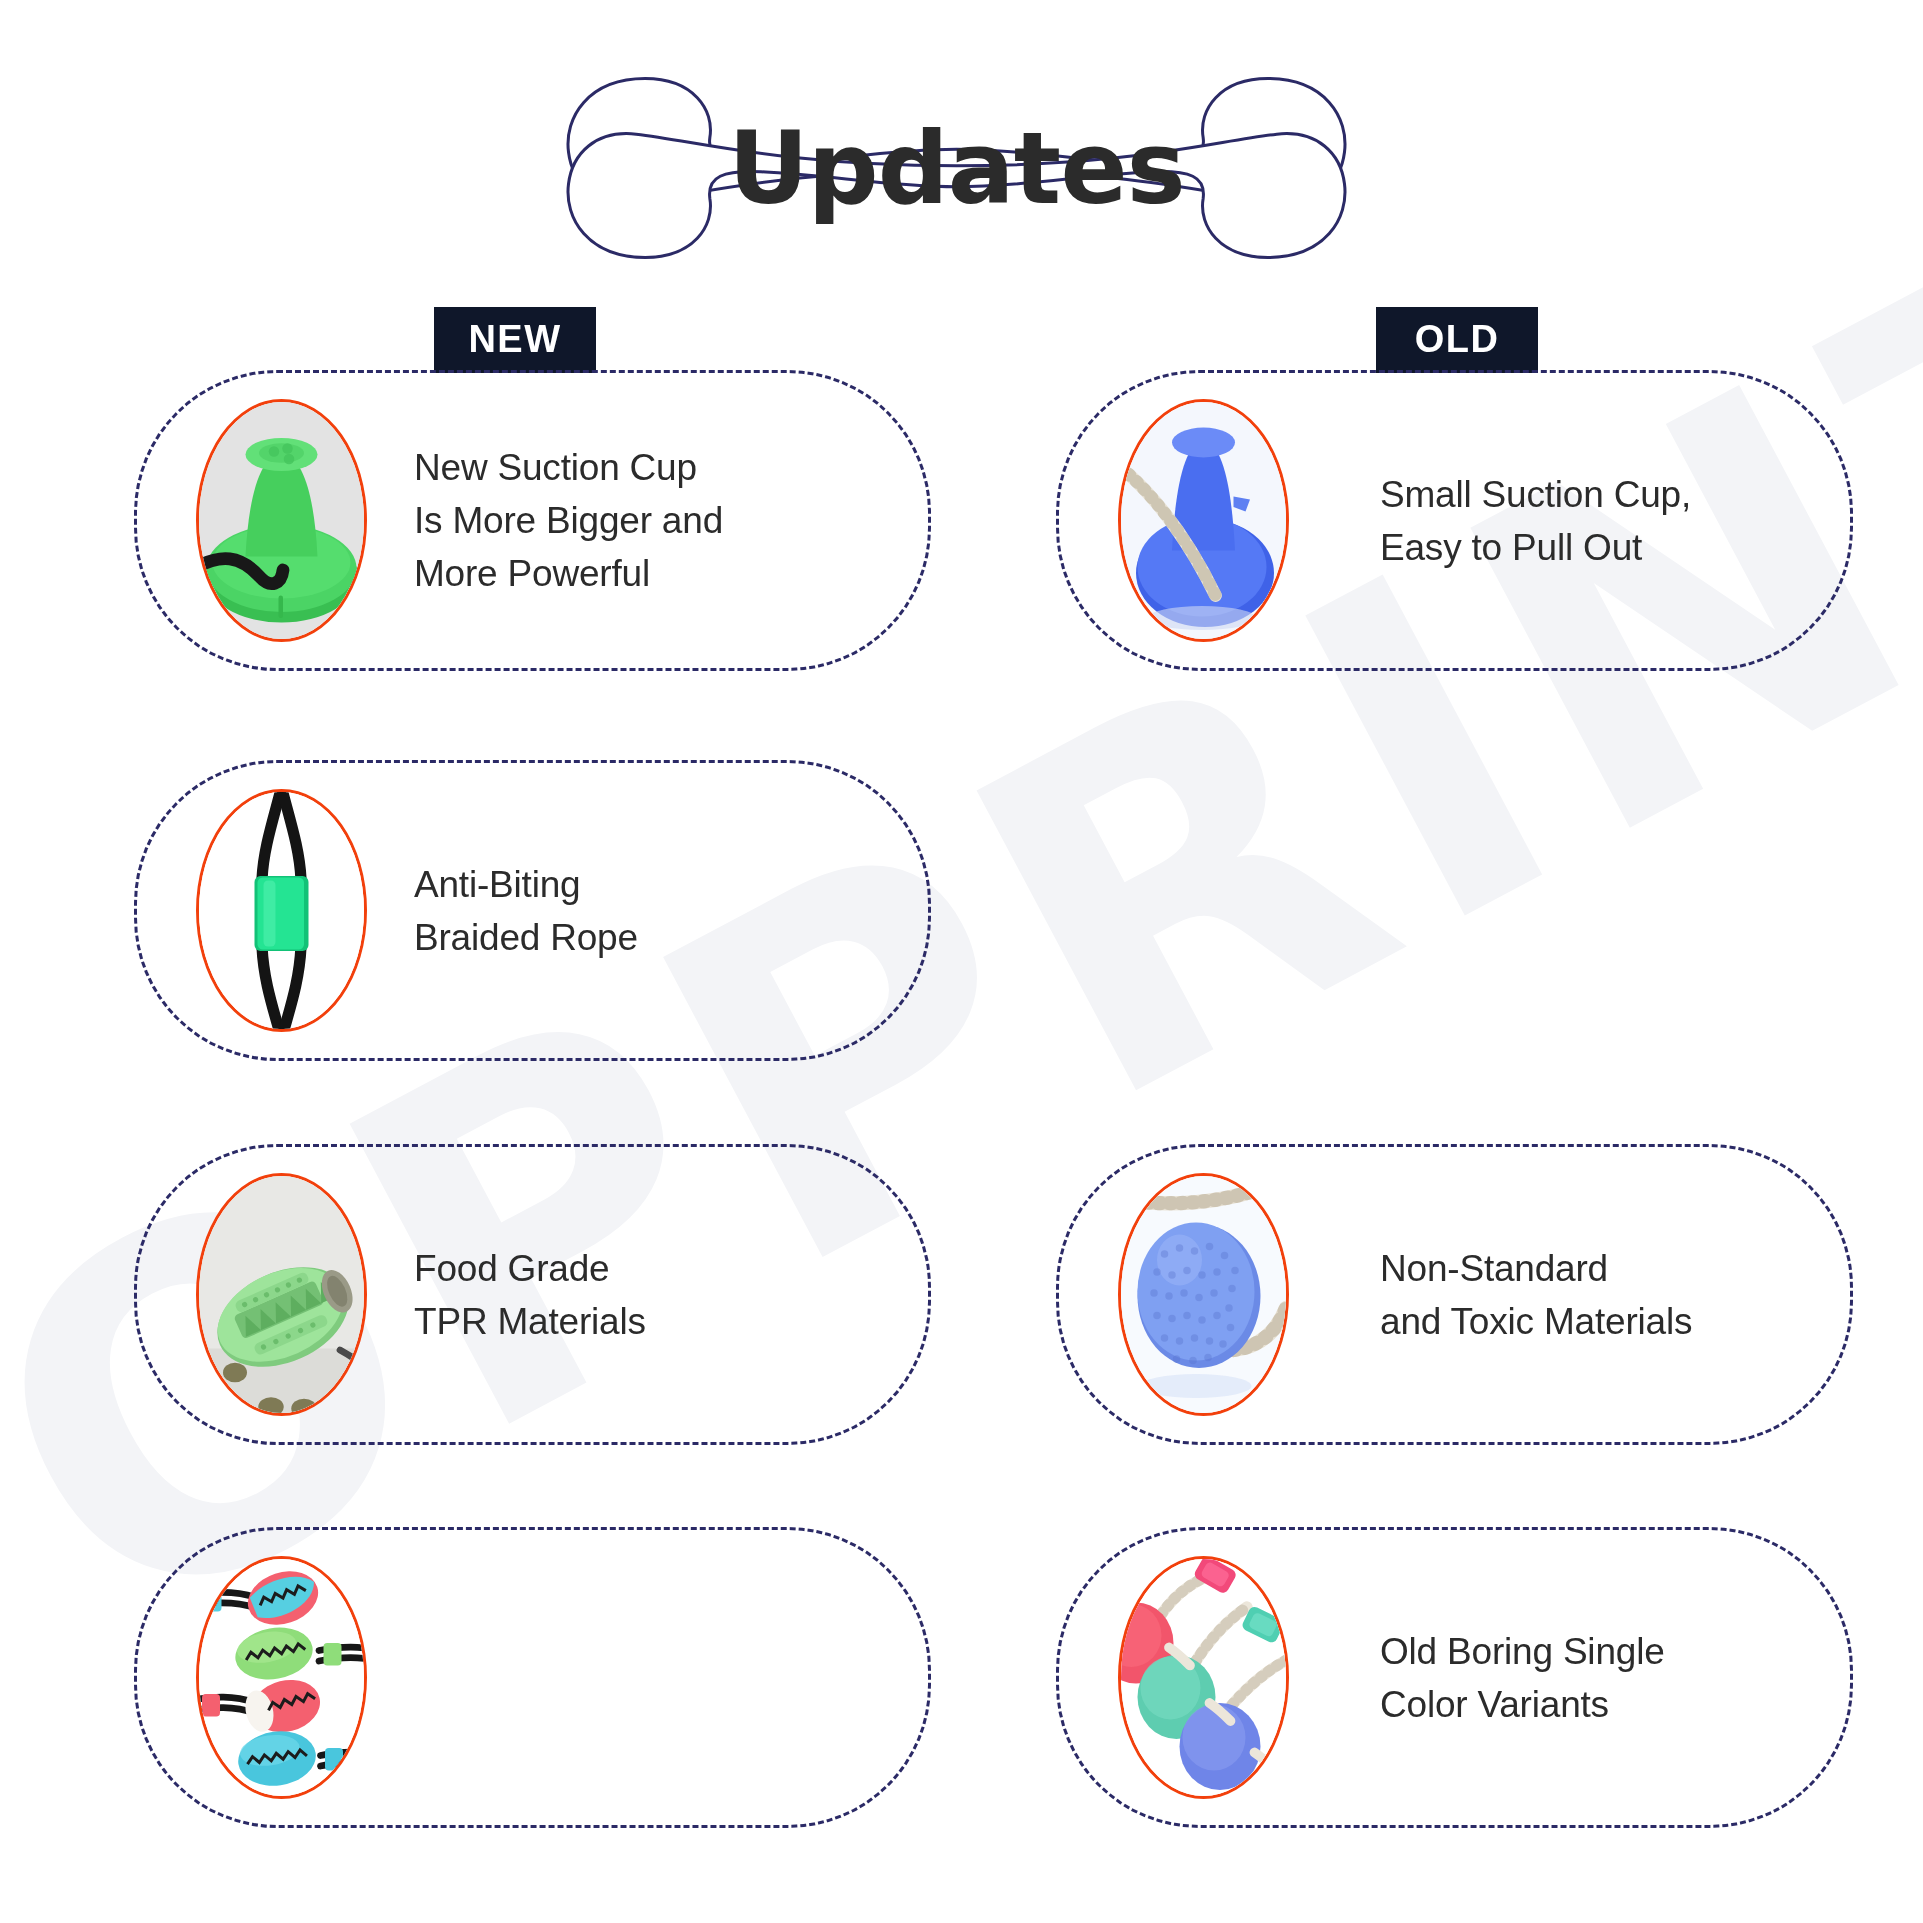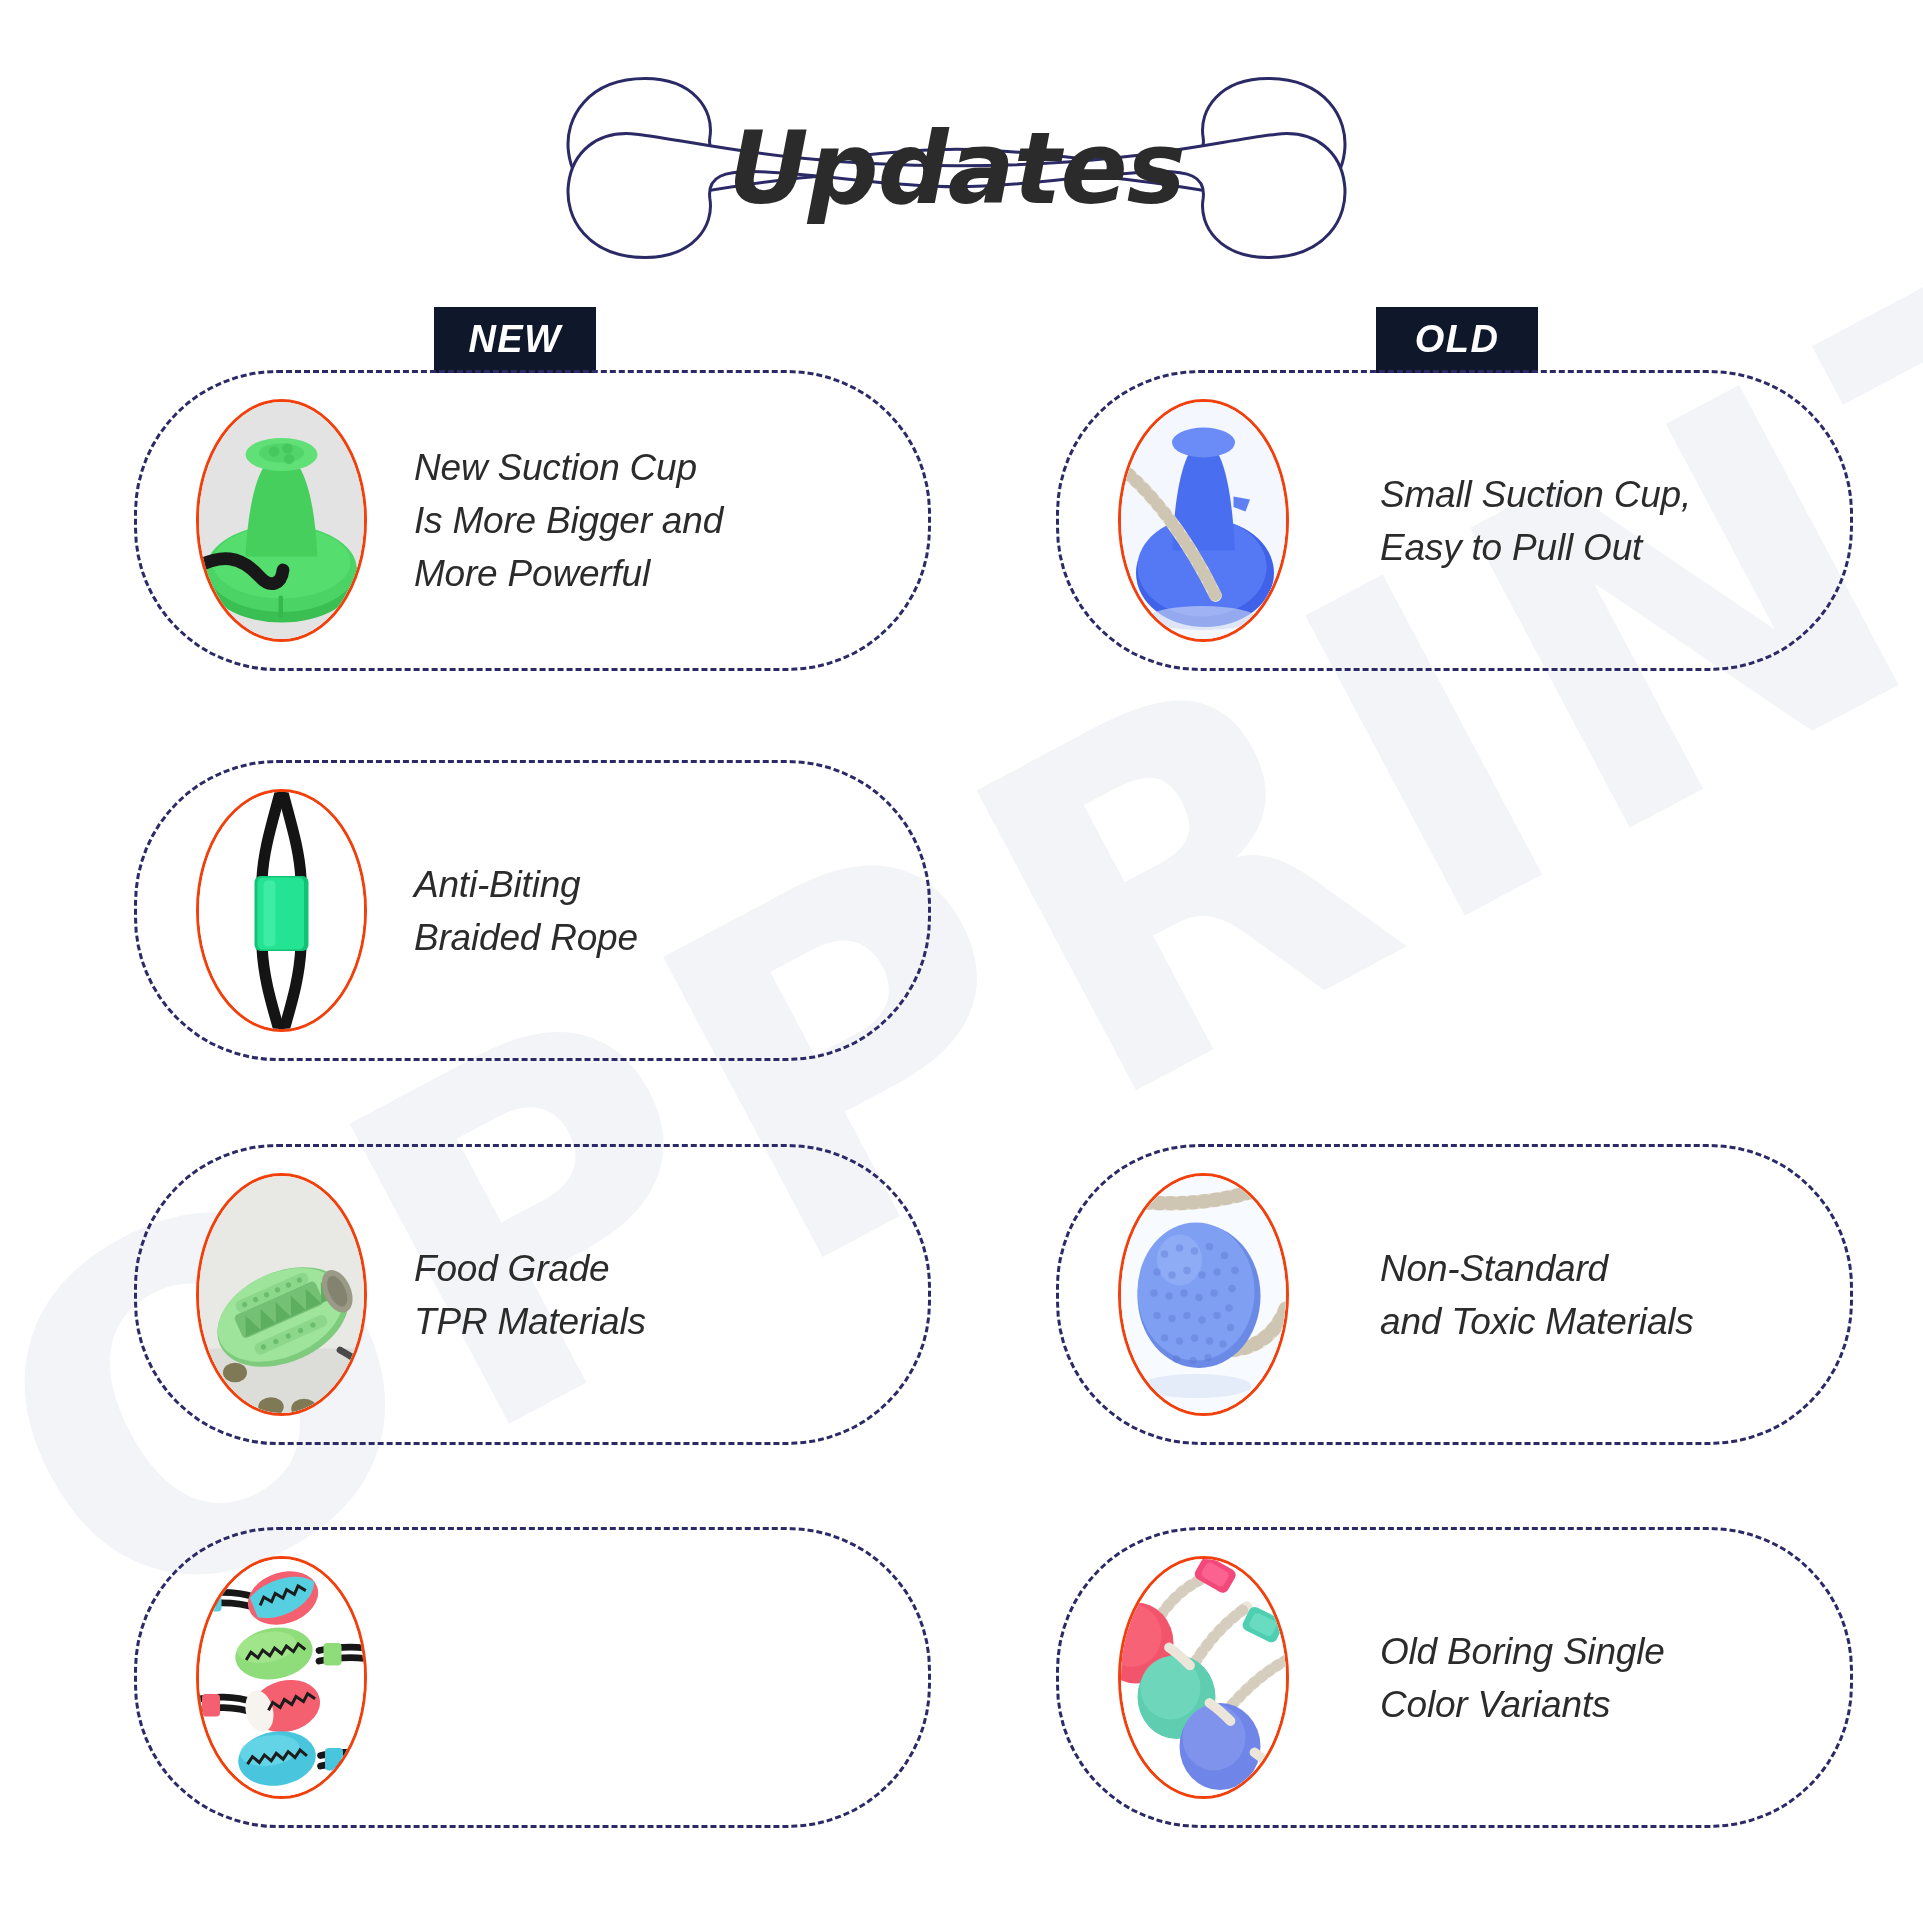--- a/index.html
+++ b/index.html
@@ -35,21 +35,20 @@
     white-space: nowrap;
     font-family: "DejaVu Sans", sans-serif;
     user-select: none;
   }
 
   #page {
     position: relative;
     z-index: 1;
     width: 1924px;
     height: 1924px;
-    font-style: italic;
   }
 
   
   #title-bone {
     position: absolute;
     left: 558px;
     top: 59px;
     width: 797px;
     height: 218px;
   }

